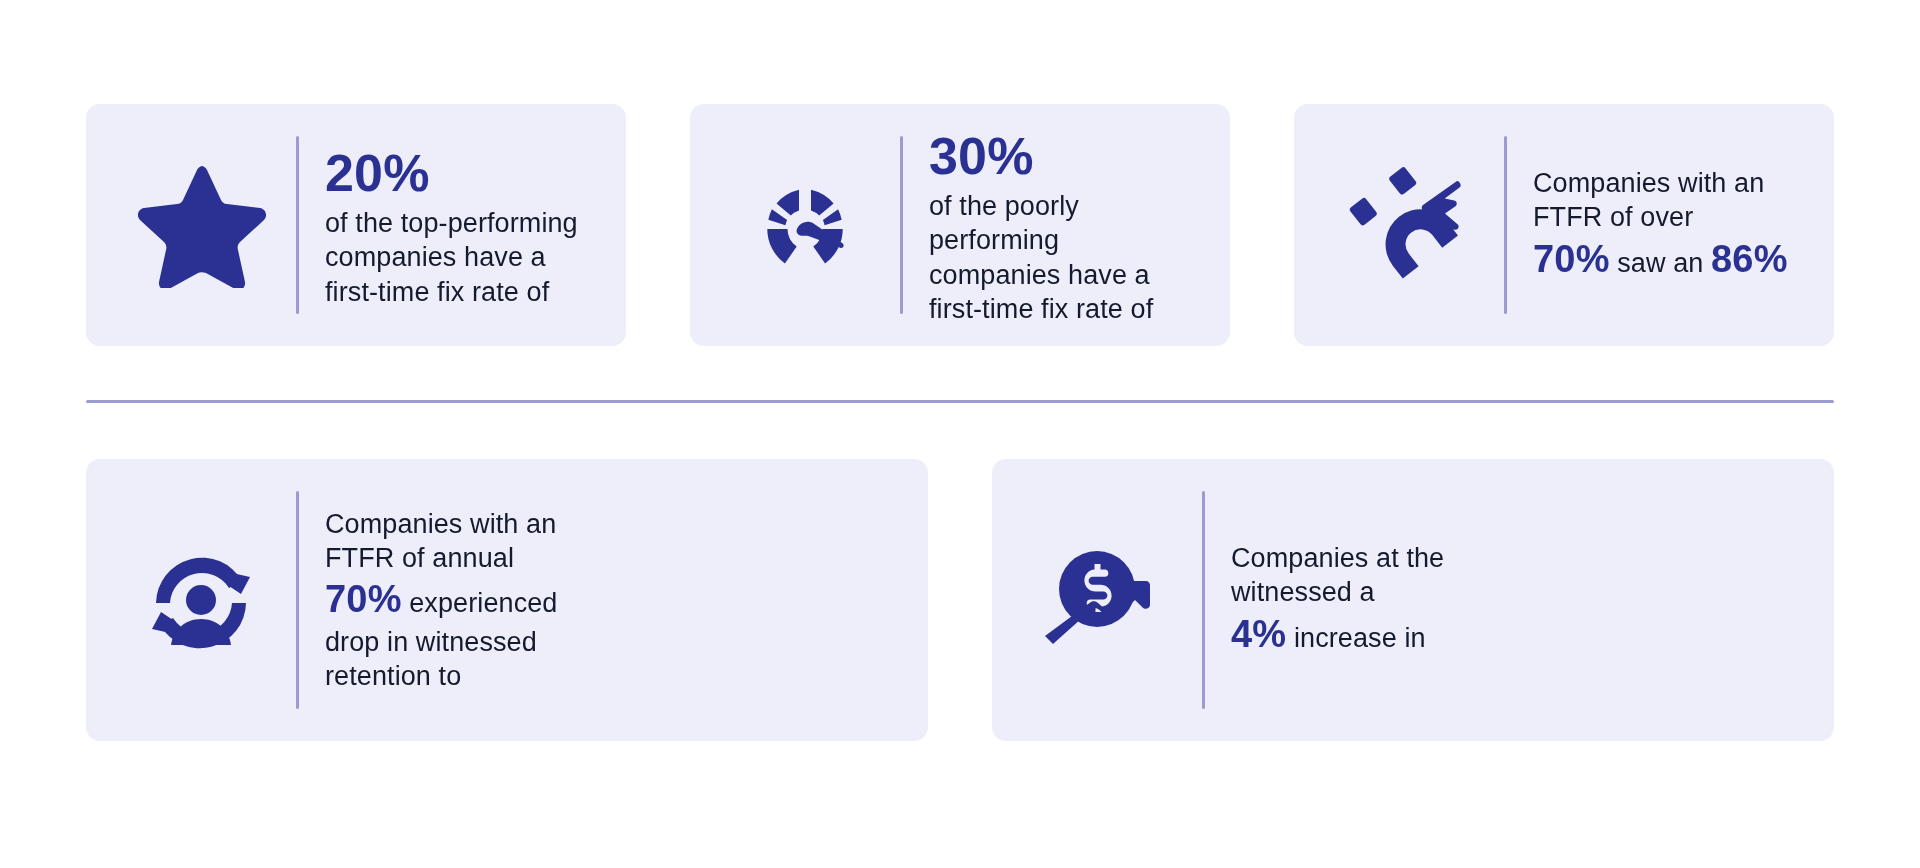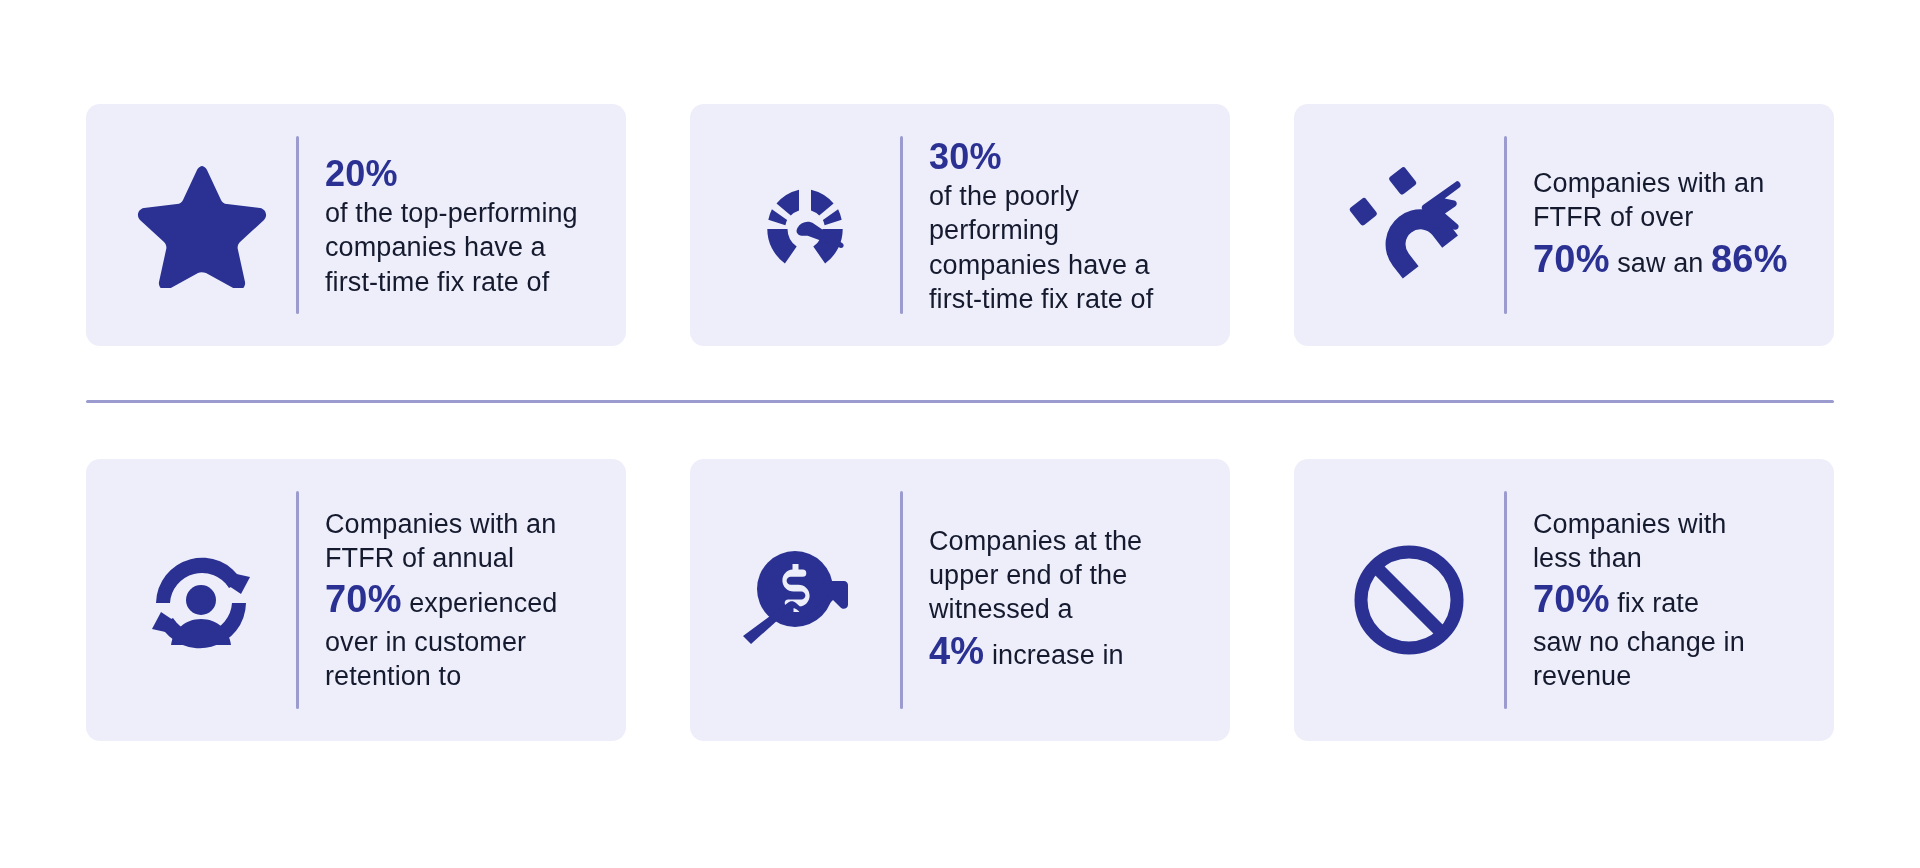--- a/index.html
+++ b/index.html
@@ -63,21 +63,21 @@
     padding-right: 6px;
     color: #151a2e;
     font-size: 27px;
     line-height: 1.27;
     letter-spacing: 0.1px;
   }
 
   .stat {
     color: #2a3192;
     font-weight: 700;
-    font-size: 36px;
+    font-size: 52px;
     line-height: 1.25;
     letter-spacing: 0.2px;
   }
   .stat-inline {
     color: #2a3192;
     font-weight: 700;
     font-size: 38px;
     letter-spacing: 0.2px;
   }
   .line { display: block; }
@@ -189,60 +189,41 @@
 
             <path d="M65 82 c16 0 28 11 30 26 l-60 0 c2 -15 14 -26 30 -26 z"></path>
           </g>
         </svg>
       </div>
       <div class="card-divider"></div>
       <div class="card-text">
           <span class="line">Companies with an</span>
           <span class="line">FTFR of annual</span>
           <span class="mixed"><span class="stat-inline">70%</span><span class="plain"> experienced</span></span>
-          <span class="line">over in customer</span>
+          <span class="line">drop in witnessed</span>
           <span class="line">retention to</span>
         </div>
     </div>
 
     <div class="card tall">
       <div class="card-icon">
         <svg width="136" height="126" viewBox="0 0 136 126" aria-hidden="true">
           <g fill="#2a3192">
 
             <circle cx="58" cy="52" r="38"></circle>
 
             <path fill="#edeefa" d="M55.5 27 h6 v5.6 h4.2 a3.6 3.6 0 0 1 0 7.2 H53.8 c-2.4 0 -4.2 1.7 -4.2 4 0 2.2 1.8 4 4.2 4 h7.6 c6.2 0 11.2 4.8 11.2 10.9 0 5.7 -4.4 10.4 -10.1 10.9 V75 h-6 v-5.4 h-5.2 a3.6 3.6 0 0 1 0 -7.2 h12.9 c2.4 0 4.2 -1.8 4.2 -4 0 -2.3 -1.8 -4 -4.2 -4 h-7.6 c-6.2 0 -11.2 -4.9 -11.2 -11 0 -5.7 4.4 -10.4 10.1 -10.8 Z"></path>
 
             <path d="M14 107 L52 73 c2.4 -2.2 6 -2.2 8.4 0 L74 85 l22 -22 7.6 7.6 c2.6 2.6 7.4 0.8 7.4 -2.8 V48 c0 -2.2 -1.8 -4 -4 -4 H88 c-3.6 0 -5.4 4.8 -2.8 7.4 L92 58.6 72.6 78 59 66 c-2.4 -2.2 -6 -2.2 -8.4 0 L6 99 Z"></path>
           </g>
         </svg>
       </div>
       <div class="card-divider"></div>
       <div class="card-text">
           <span class="line">Companies at the</span>
-          <span class="line">upper end of the</span>
           <span class="line">witnessed a</span>
           <span class="mixed"><span class="stat-inline">4%</span><span class="plain"> increase in</span></span>
         </div>
     </div>
 
-    <div class="card tall">
-      <div class="card-icon">
-        <svg width="126" height="126" viewBox="0 0 126 126" aria-hidden="true">
-          <g fill="none" stroke="#2a3192" stroke-width="13">
-            <circle cx="63" cy="63" r="48"></circle>
-            <line x1="29" y1="29" x2="97" y2="97" stroke-linecap="butt"></line>
-          </g>
-        </svg>
-      </div>
-      <div class="card-divider"></div>
-      <div class="card-text">
-          <span class="line">Companies with</span>
-          <span class="line">less than</span>
-          <span class="mixed"><span class="stat-inline">70%</span><span class="plain">  fix rate</span></span>
-          <span class="line">saw no change in</span>
-          <span class="line">revenue</span>
-        </div>
-    </div>
   </div>
 
 </div>
 
 </body></html>

